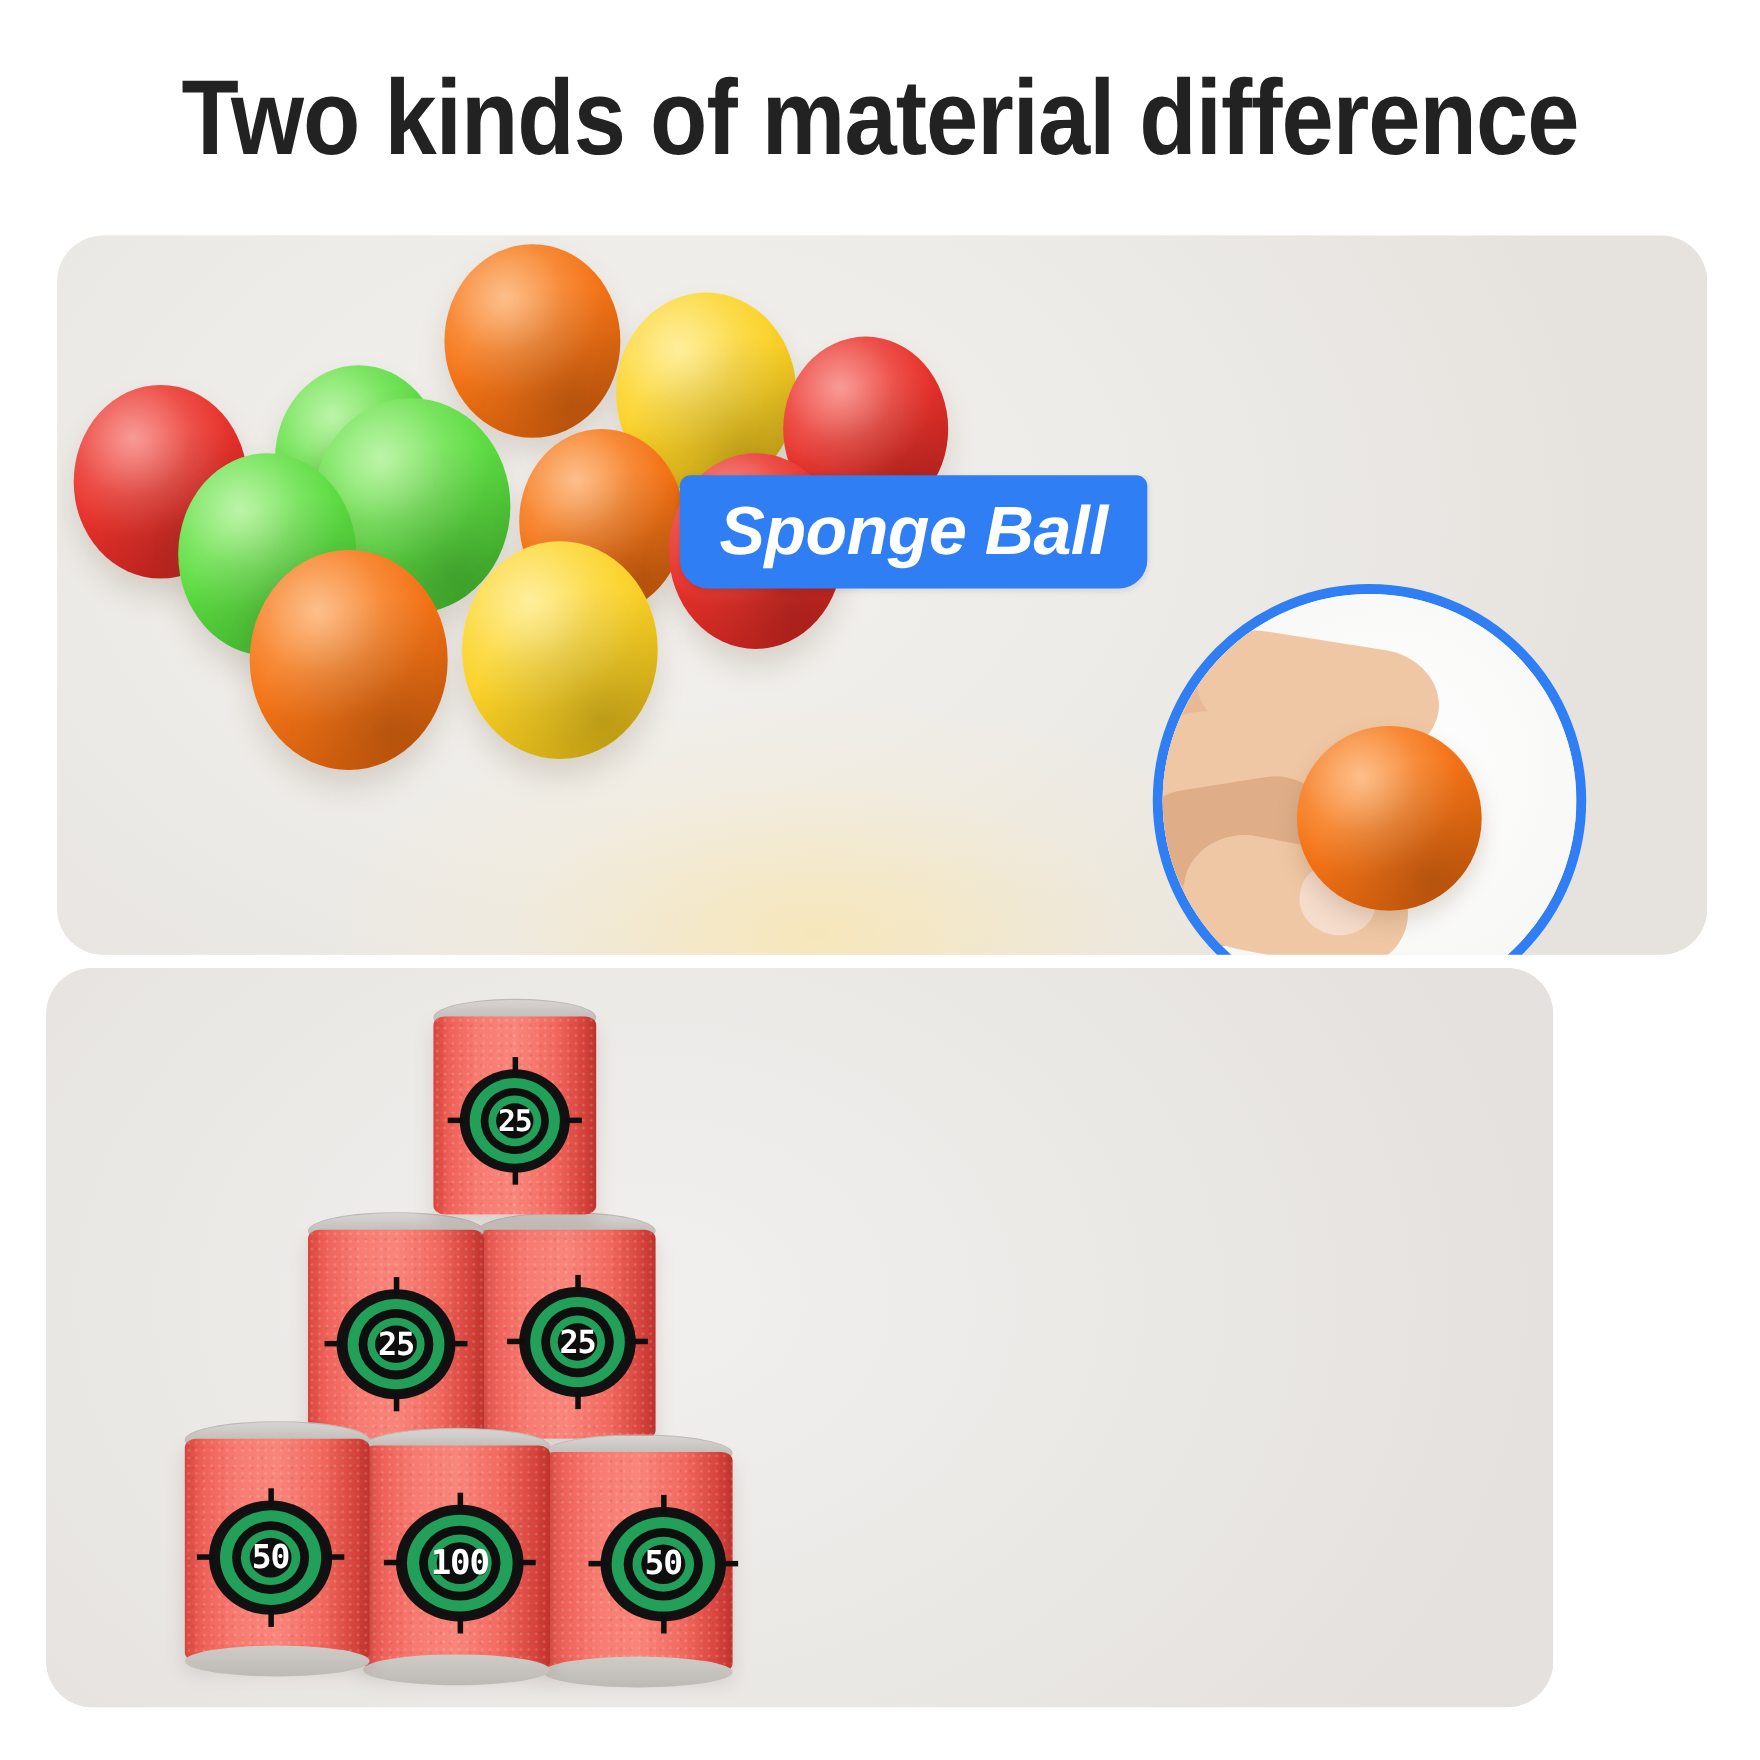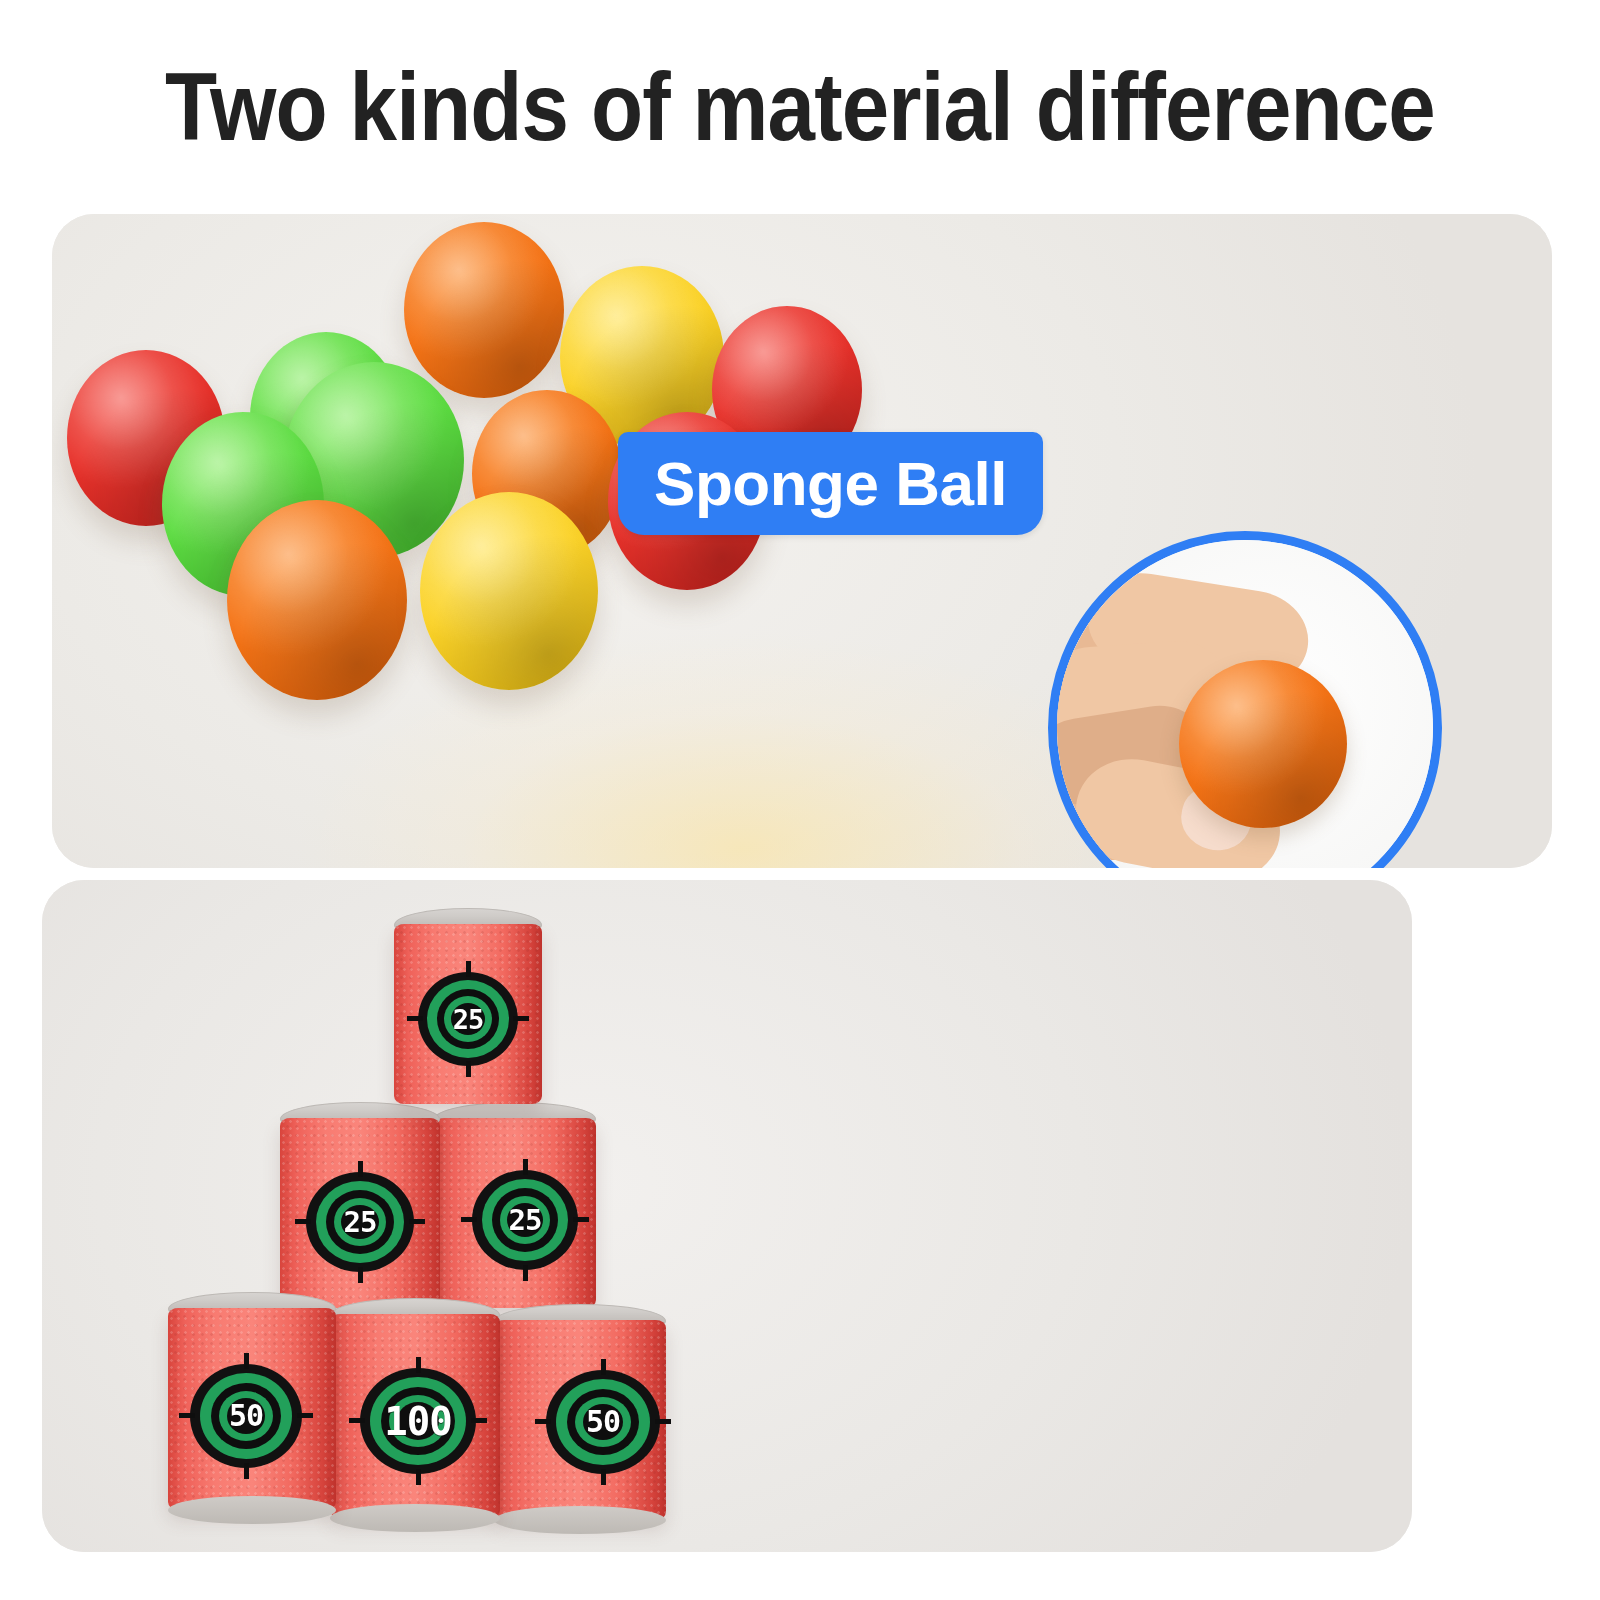--- a/index.html
+++ b/index.html
@@ -41,21 +41,21 @@
     position:absolute;z-index:30;
     background:#2f7ef4;
     color:#ffffff;
     font-family:"Liberation Sans",sans-serif;
     font-weight:700;
     display:flex;align-items:center;justify-content:center;
     border-radius:14px 14px 26px 26px;
     box-shadow:0 2px 6px rgba(0,0,0,.10);
     letter-spacing:-.5px;
   }
-  #badge-sponge{left:566px;top:218px;width:425px;height:103px;font-size:62px;border-radius:10px 10px 26px 26px;}
+  #badge-sponge{left:566px;top:218px;width:425px;height:103px;font-size:62px;border-radius:10px 10px 26px 26px;font-style:italic;}
 
   
   .circle-inset{
     position:absolute;z-index:20;border-radius:50%;
     border:9px solid #2f7ef4;
     overflow:hidden;
     background:#fbfbfb;
   }
   #inset-eva{left:996px;top:317px;width:376px;height:376px;}
   .inset-scene{position:absolute;inset:0;overflow:hidden;}
@@ -251,21 +251,21 @@
         <div class="foot"></div>
         <div class="target" style="left:30px;top:70px;width:116px;height:106px;">
           <div class="tick" style="left:56px;top:-11px;width:5px;height:16px;"></div>
           <div class="tick" style="left:56px;bottom:-11px;width:5px;height:16px;"></div>
           <div class="tick" style="left:-11px;top:50px;width:16px;height:5px;"></div>
           <div class="tick" style="right:-11px;top:50px;width:16px;height:5px;"></div>
           <div class="r1" style="left:10px;top:9px;right:10px;bottom:9px;"></div>
           <div class="r2" style="left:21px;top:19px;right:21px;bottom:19px;"></div>
           <div class="r3" style="left:29px;top:27px;right:29px;bottom:27px;"></div>
           <div class="r4" style="left:37px;top:34px;right:37px;bottom:34px;"></div>
-          <span class="score" style="font-size:39px;">100</span>
+          <span class="score" style="font-size:31px;">100</span>
         </div>
       </div>
 
       <div class="drum" style="left:452px;top:424px;width:172px;height:216px;z-index:1;">
         <div class="cap"></div>
         <div class="body"></div>
         <div class="foot"></div>
         <div class="target" style="left:52px;top:66px;width:114px;height:104px;">
           <div class="tick" style="left:55px;top:-11px;width:5px;height:16px;"></div>
           <div class="tick" style="left:55px;bottom:-11px;width:5px;height:16px;"></div>

